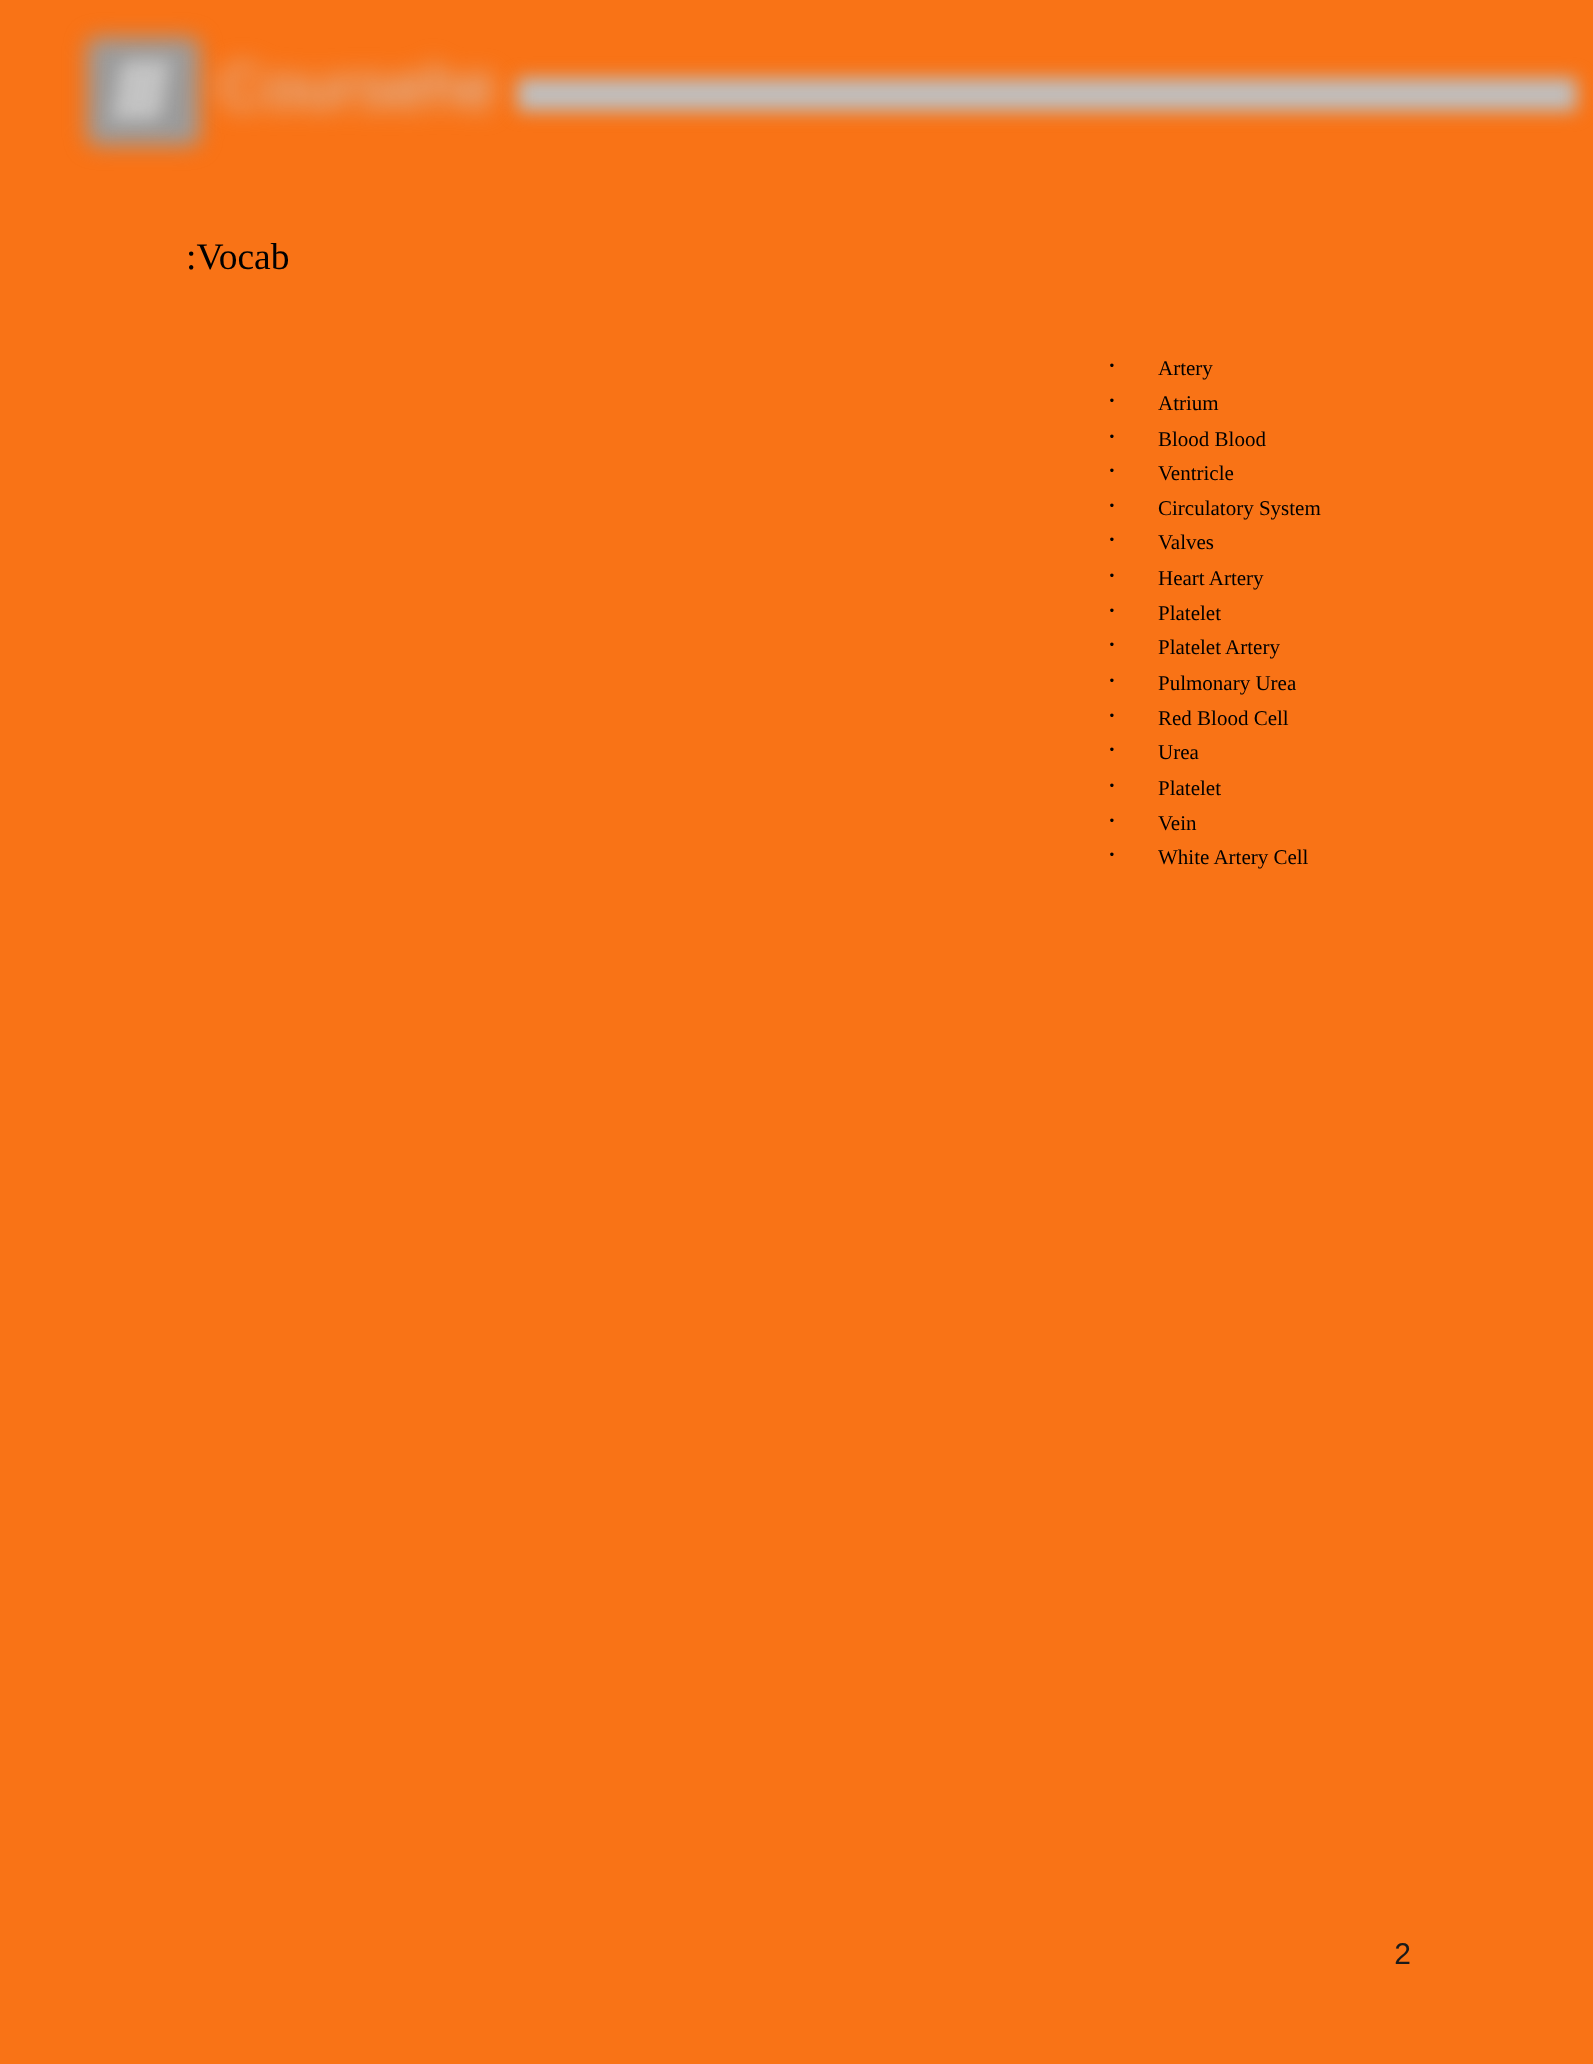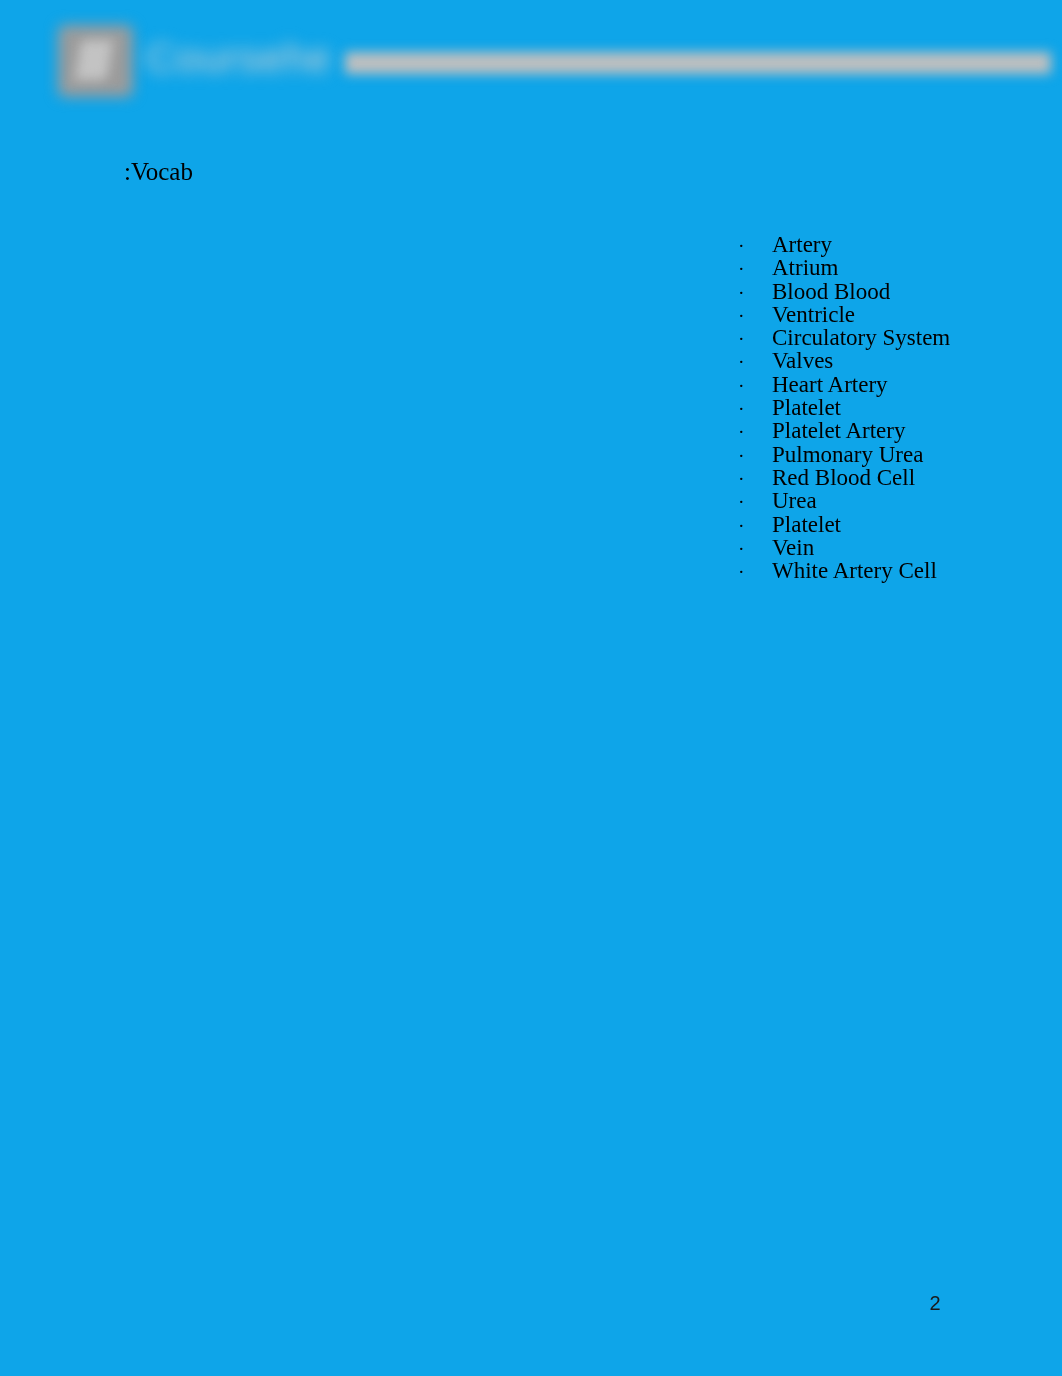--- a/index.html
+++ b/index.html
@@ -6,21 +6,21 @@
   html, body {
     margin: 0;
     padding: 0;
     background: #ffffff;
   }
 
   .page {
     position: relative;
     width: 1062px;
     height: 1376px;
-    background: #0ea5e9;
+    background: #f97316;
     overflow: hidden;
     font-family: "Liberation Serif", "DejaVu Serif", serif;
     -webkit-font-smoothing: antialiased;
   }
 
   
   .doc-header {
     position: absolute;
     left: 0;
     top: 0;
@@ -118,21 +118,21 @@
   .vocab-bullet {
     display: inline-block;
     width: 34px;
     font-size: 19.5px;
     color: #000000;
     vertical-align: baseline;
   }
 
   .vocab-label {
     display: inline-block;
-    font-size: 23px;
+    font-size: 14px;
     color: #000000;
     vertical-align: baseline;
   }
 
   
   .doc-footer {
     position: absolute;
     left: 0;
     top: 1275px;
     width: 1062px;

